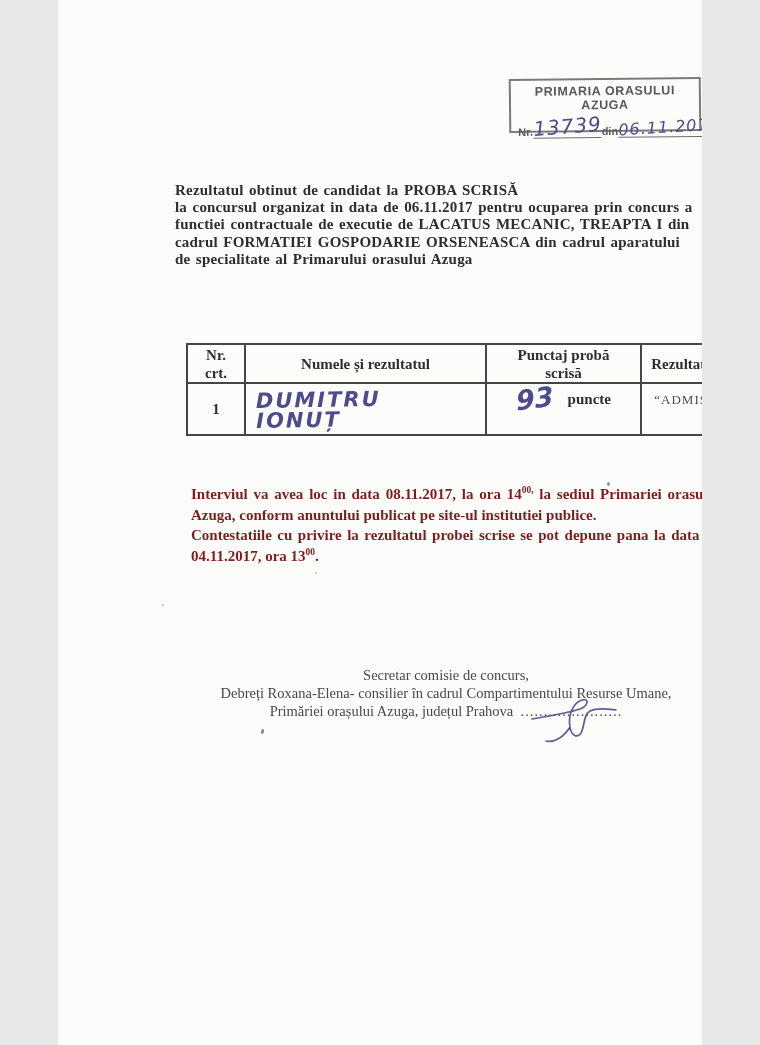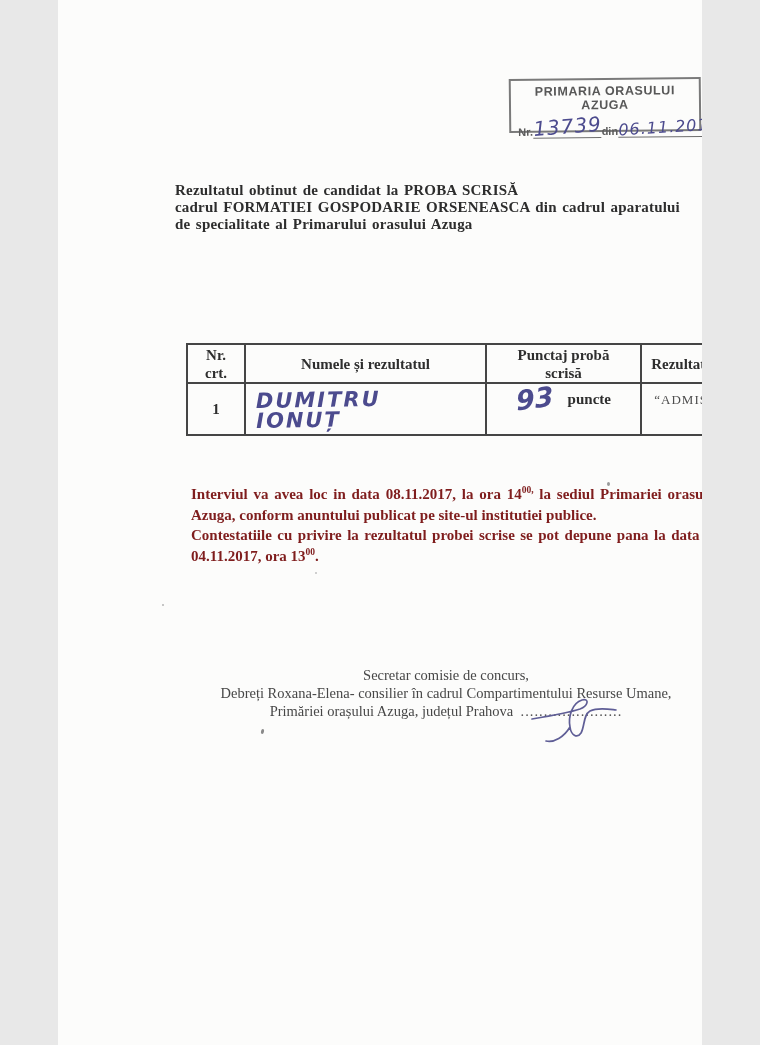--- a/index.html
+++ b/index.html
@@ -99,20 +99,22 @@
     <div class="stamp-row">
       <span class="stamp-label">Nr.</span>
       <span class="stamp-slot"><span class="hand stamp-nr">13739</span></span>
       <span class="stamp-label">din</span>
       <span class="stamp-slot"><span class="hand stamp-din">06.11.2017</span></span>
     </div>
   </div>
 
   <div class="title">
     <div>Rezultatul obtinut de candidat la PROBA SCRISĂ</div>
+    <div>la concursul organizat in data de 06.11.2017 pentru ocuparea prin concurs a</div>
+    <div>functiei contractuale de executie de LACATUS MECANIC, TREAPTA I din</div>
     <div>cadrul FORMATIEI GOSPODARIE ORSENEASCA din cadrul aparatului</div>
     <div>de specialitate al Primarului orasului Azuga</div>
   </div>
 
   <table class="doc-table">
     <colgroup>
       <col style="width:58px">
         <col style="width:241px">
         <col style="width:155px">
         <col style="width:87px">

